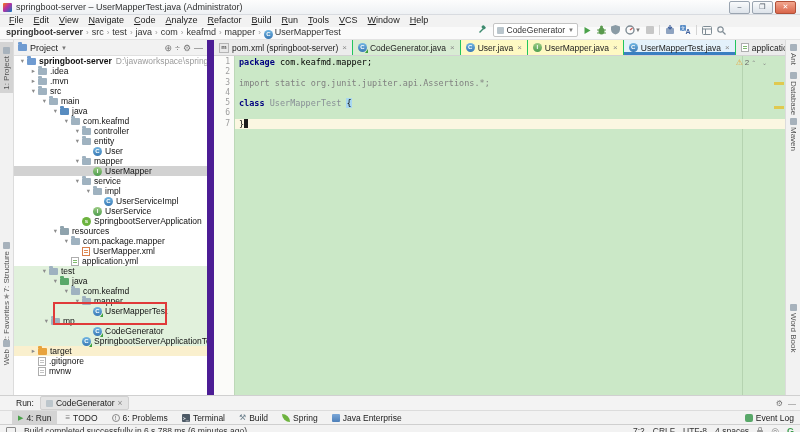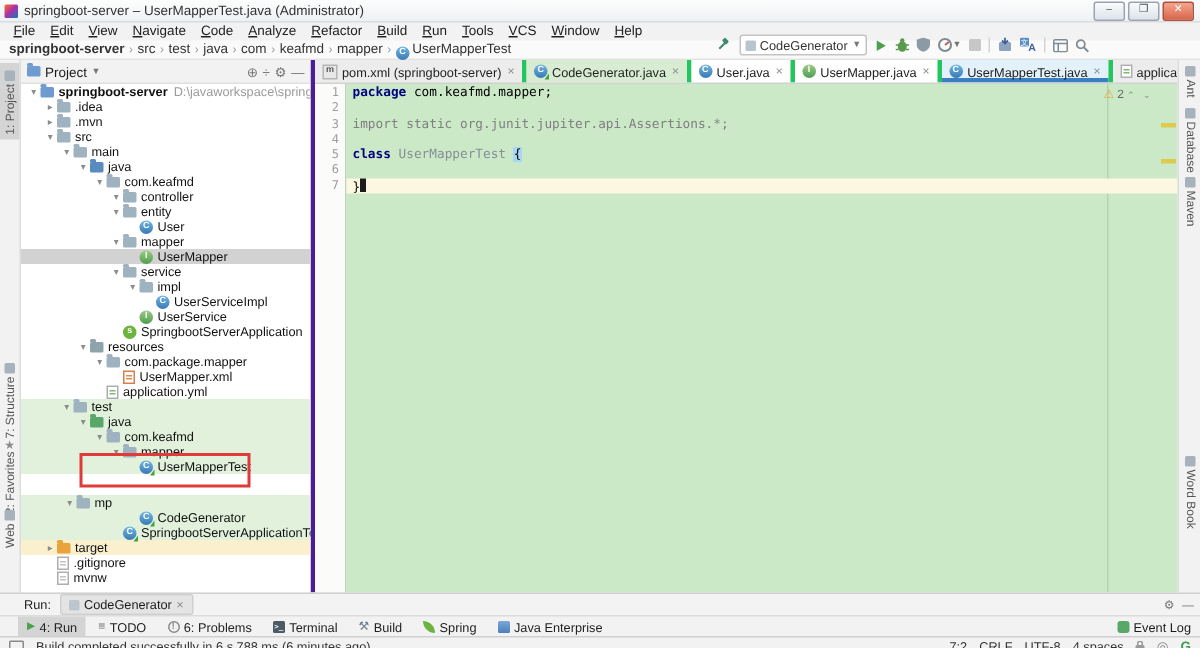--- a/index.html
+++ b/index.html
@@ -39,21 +39,21 @@
   .stripeR{width:14px;border-left:1px solid #dcdcdc;}
   .vlabel{position:absolute;left:0;width:13px;display:flex;flex-direction:column;align-items:center;
           font-size:8px;color:#555;}
   .vlabel .txt{writing-mode:vertical-rl;transform:rotate(180deg);white-space:nowrap;}
   .stripeR .vlabel{left:1px;}
   .stripeR .vlabel .txt{transform:none;}
   .vlabel .sq{width:7px;height:7px;background:#a7b2bc;border-radius:1px;margin:2px 0;flex:none;}
   .vlabel.active{background:#d4d4d4;padding:3px 0;}
   .star{color:#8c8c8c;font-size:8px;}
   
-  .leftpanel{width:193px;flex:none;display:flex;flex-direction:column;background:#fff;border-right:3px solid #4c1d95;}
+  .leftpanel{width:193px;flex:none;display:flex;flex-direction:column;background:#fff;border-right:7px solid #4c1d95;}
   .phead{height:15px;background:#f2f2f2;border-bottom:1px solid #e0e0e0;display:flex;align-items:center;
          font-size:9px;padding:0 4px;gap:3px;flex:none;}
   .phead .spacer{flex:1;}
   .phico{font-size:9px;color:#777;}
   .tree{position:relative;flex:1;overflow:hidden;font-size:8.5px;background:#fff;}
   .trow{height:10px;display:flex;align-items:center;white-space:nowrap;}
   .trow .chev{width:9px;flex:none;font-size:6.5px;color:#8c8c8c;text-align:center;}
   .trow .lbl{margin-left:3px;color:#111;}
   .trow .lbl.b{font-weight:bold;}
   .trow .path{margin-left:4px;color:#9b9b9b;}
@@ -78,24 +78,24 @@
        border-left:3px solid transparent;border-bottom:4px solid #3fa13f;}
   .pic{width:8px;height:9px;background:#fff;border:1px solid #aeaeae;box-sizing:border-box;position:relative;flex:none;}
   .pic::after{content:"";position:absolute;left:1px;right:1px;top:2px;height:1px;background:#c3c3c3;box-shadow:0 2px 0 #c3c3c3;}
   .p-xml{border-color:#d77e4a;}  .p-xml::after{background:#e08a52;box-shadow:0 2px 0 #e08a52;}
   .p-yml::after{background:#7fb96d;box-shadow:0 2px 0 #7fb96d;}
   .p-md{border-color:#6e7b8a;}
   
   .editorcol{flex:1;display:flex;flex-direction:column;min-width:0;}
   .tabstrip{height:15px;background:#ececec;display:flex;align-items:stretch;border-bottom:1px solid #d2d2d2;
             font-size:8.5px;flex:none;overflow:hidden;position:relative;}
-  .tab{display:flex;align-items:center;gap:3px;padding:0 5px;border-right:3px solid #22c55e;color:#222;white-space:nowrap;}
+  .tab{display:flex;align-items:center;gap:3px;padding:0 5px;border-right:1px solid #22c55e;color:#222;white-space:nowrap;}
   .tab .x{color:#8b8b8b;font-size:8px;margin-left:1px;}
   .tab.t-test{background:#d8ecd3;}
-  .tab.t-faint{background:#ffffff;}
+  .tab.t-faint{background:#fef9c3;}
   .tab.t-active{background:#e3f1fb;box-shadow:inset 0 -3px 0 #3a7fc1;}
   .mvnico{width:8px;height:8px;background:#e8e8e8;border:1px solid #b5b5b5;color:#555;
           font:bold 6px/7px "Liberation Sans",sans-serif;text-align:center;flex:none;}
   .editorwrap{flex:1;display:flex;position:relative;background:#cbe8c7;min-width:0;}
   .gutter{width:21px;flex:none;background:#fbfbf9;border-right:1px solid #bdd8b8;
           font:8px/10.3px "DejaVu Sans Mono",monospace;color:#9e9e9e;text-align:right;
           padding:1px 4px 0 0;box-sizing:border-box;}
   .gl{height:10.3px;}
   .code{flex:1;position:relative;padding-top:1px;font:8.5px/10.3px "DejaVu Sans Mono",monospace;min-width:0;}
   .cline{height:10.3px;padding-left:4px;white-space:pre;position:relative;}
@@ -386,21 +386,21 @@
           <div class="trow test" style="padding-left: 59px;">
             <span class="chev">▾</span>
             <span class="fic"></span>
             <span class="lbl">mapper</span>
           </div>
           <div class="trow test" style="padding-left: 70px;">
             <span class="chev"></span>
             <span class="cic c-class c-test">C</span>
             <span class="lbl">UserMapperTest</span>
           </div>
-          <div class="trow test" style="padding-left: 28px; margin-top: 14px;">
+          <div class="trow test" style="padding-left: 28px;">
             <span class="chev">▾</span>
             <span class="fic"></span>
             <span class="lbl">mp</span>
           </div>
           <div class="trow test" style="padding-left: 70px;">
             <span class="chev"></span>
             <span class="cic c-class c-run">C</span>
             <span class="lbl">CodeGenerator</span>
           </div>
           <div class="trow test" style="padding-left: 59px;">

